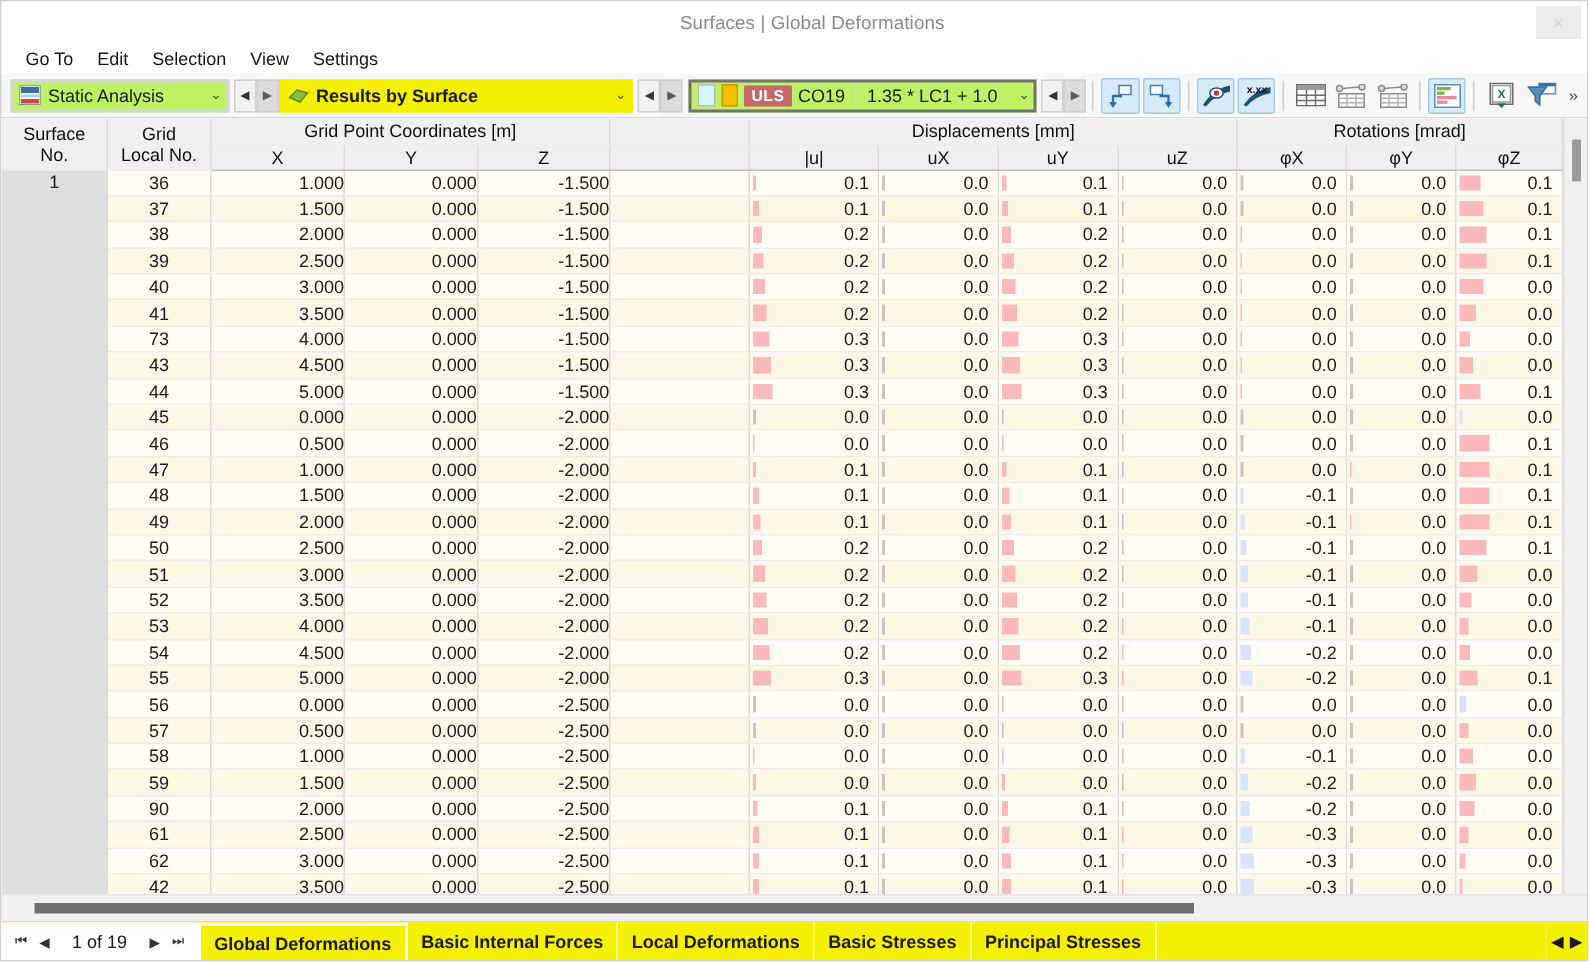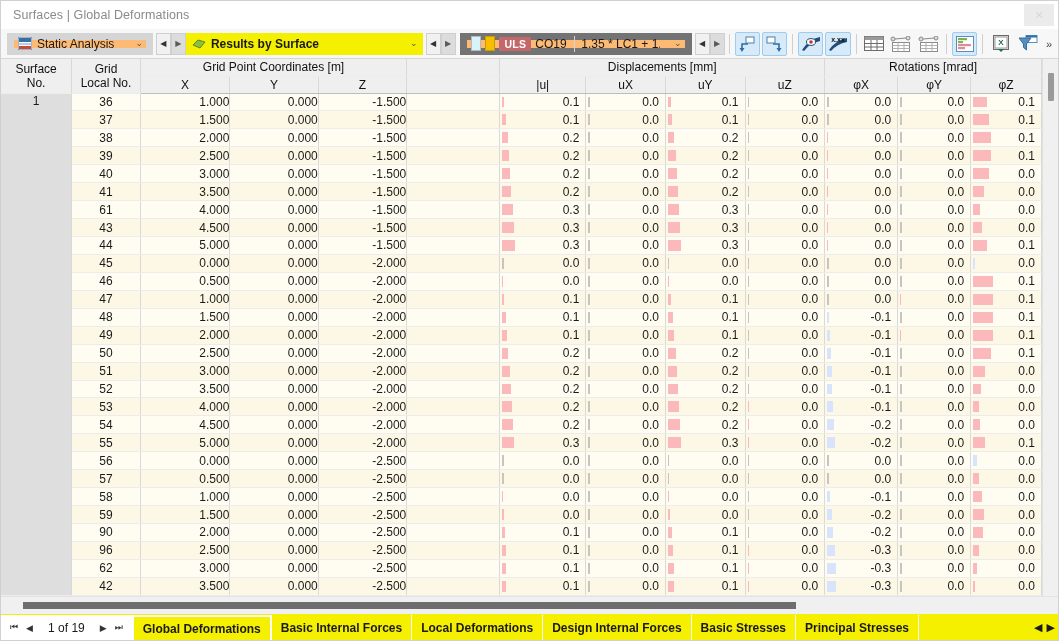--- a/index.html
+++ b/index.html
@@ -18,23 +18,24 @@
     display: flex;
     flex-direction: column;
     background: #ffffff;
     border: 1px solid #d0d0d0;
   }
 
   
   .titlebar {
     height: 28px; flex: 0 0 28px;
     display: flex; align-items: center;
-    padding-left: 12px;
+    padding-left: 24px;
     background: #ffffff;
     position: relative;
+    justify-content: center;
   }
   .titlebar .title {
     font-size: 12.5px; color: #8a8a8a; letter-spacing: .1px;
   }
   .winbtn {
     position: absolute; right: 4px; top: 3px;
     width: 30px; height: 22px;
     background: #ebebeb;
     display: flex; align-items: center; justify-content: center;
     color: #d8d8d8; font-size: 11px;
@@ -56,22 +57,22 @@
     height: 30px; flex: 0 0 30px;
     display: flex; align-items: center;
     background: #f7f7f7;
     border-bottom: 1px solid #d6d6d6;
     padding: 0 2px;
     gap: 0px;
   }
   .combo {
     height: 22px;
     display: flex; align-items: center;
-    background: #fdba74;
-    border: 7px solid #737373;
+    background: #bef264;
+    border: 2px solid #737373;
     padding: 0 3px 0 4px;
     font-size: 12px;
     gap: 5px;
   }
   .combo .cbtext { white-space: nowrap; }
   .combo .chev {
     margin-left: auto; padding-left: 10px;
     color: #555; font-size: 9px; line-height: 1;
   }
   .combo-analysis { width: 150px; margin-left: 4px; border-color: #d5d5d5;}
@@ -236,20 +237,27 @@
 
 <div id="app">
 
   <div class="titlebar">
     <span class="title">Surfaces | Global Deformations</span>
     <div class="winbtn">
       <span>✕</span>
     </div>
   </div>
 
+  <div class="menubar">
+    <div class="menuitem">Go To</div>
+    <div class="menuitem">Edit</div>
+    <div class="menuitem">Selection</div>
+    <div class="menuitem">View</div>
+    <div class="menuitem">Settings</div>
+  </div>
 
   <div class="toolbar">
 
     <div class="combo combo-analysis">
       <svg width="14" height="13" viewBox="0 0 14 13">
         <rect x="0" y="0" width="14" height="13" fill="#fff" stroke="#4a6b8a"></rect>
         <rect x="1" y="1" width="12" height="4" fill="#3b6ea5"></rect>
         <rect x="1" y="6" width="12" height="2" fill="#b8cfe3"></rect>
         <rect x="1" y="9" width="12" height="3" fill="#c94b3c"></rect>
       </svg>
@@ -641,21 +649,21 @@
             <td class="num barcell">
               <span class="bar zero" style="width: 1.5px;"></span>
               <span class="barval">0.0</span>
             </td>
             <td class="num barcell">
               <span class="bar" style="width: 11px;"></span>
               <span class="barval">0.0</span>
             </td>
           </tr>
           <tr>
-            <td class="idx">61</td>
+            <td class="idx">73</td>
             <td class="num">4.000</td>
             <td class="num">0.000</td>
             <td class="num">-1.500</td>
             <td class="spacer"></td>
             <td class="num barcell">
               <span class="bar" style="width: 11px;"></span>
               <span class="barval">0.3</span>
             </td>
             <td class="num barcell">
               <span class="bar zero" style="width: 1.5px;"></span>
@@ -1306,21 +1314,21 @@
             <td class="num barcell">
               <span class="bar zero" style="width: 1.5px;"></span>
               <span class="barval">0.0</span>
             </td>
             <td class="num barcell">
               <span class="bar" style="width: 10px;"></span>
               <span class="barval">0.0</span>
             </td>
           </tr>
           <tr class="alt">
-            <td class="idx">96</td>
+            <td class="idx">61</td>
             <td class="num">2.500</td>
             <td class="num">0.000</td>
             <td class="num">-2.500</td>
             <td class="spacer"></td>
             <td class="num barcell">
               <span class="bar" style="width: 4px;"></span>
               <span class="barval">0.1</span>
             </td>
             <td class="num barcell">
               <span class="bar zero" style="width: 1.5px;"></span>
@@ -1433,21 +1441,20 @@
       <span class="pagerbtn">⏮</span>
       <span class="pagerbtn">◀</span>
       <span class="pagerlabel">1 of 19</span>
       <span class="pagerbtn">▶</span>
       <span class="pagerbtn">⏭</span>
     </div>
     <div class="tabs" id="tabs">
         <div class="tab active">Global Deformations</div>
         <div class="tab">Basic Internal Forces</div>
         <div class="tab">Local Deformations</div>
-        <div class="tab">Design Internal Forces</div>
         <div class="tab">Basic Stresses</div>
         <div class="tab">Principal Stresses</div>
       </div>
     <div class="tabnav">
       <span>◀</span>
       <span>▶</span>
     </div>
   </div>
 </div>
 

